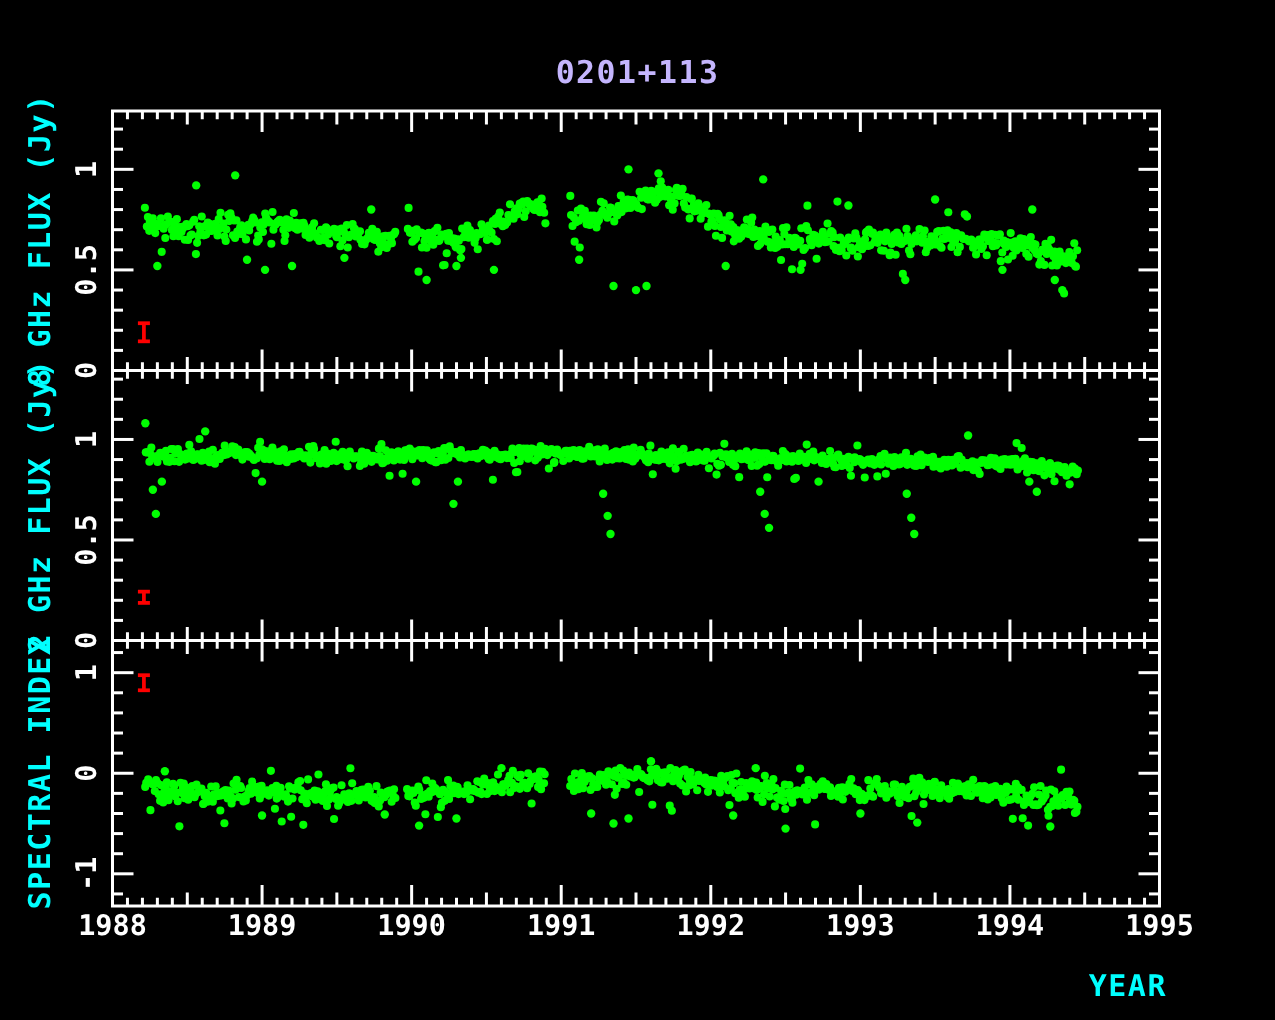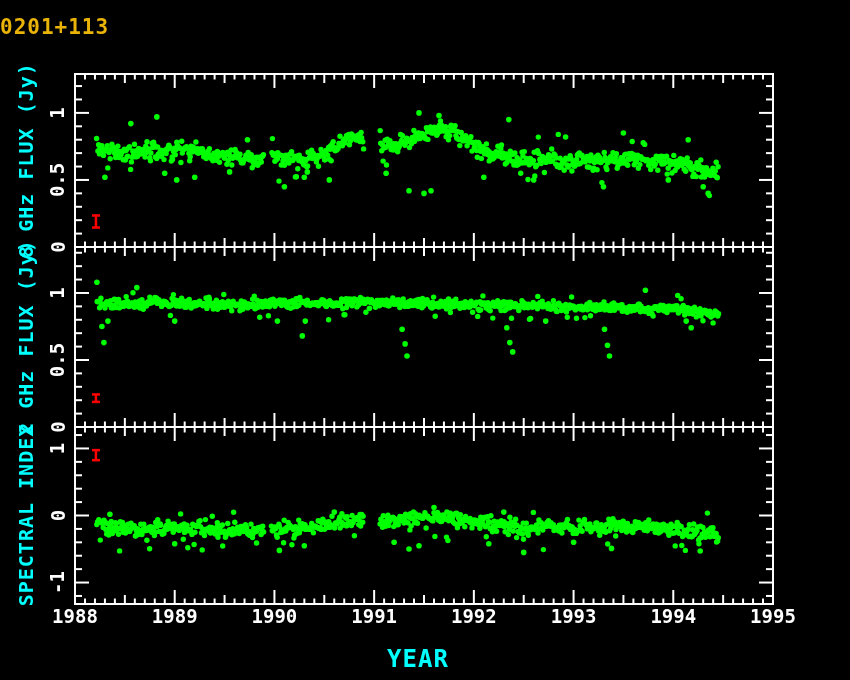--- a/index.html
+++ b/index.html
@@ -1,21 +1,21 @@
 <!DOCTYPE html>
 <html><head>
 <meta charset="utf-8">
 <style>
   html,body{margin:0;padding:0;background:#000;}
   .stage{position:relative;width:850px;height:680px;background:#000;overflow:hidden;
          font-family:"DejaVu Sans Mono","Liberation Mono",monospace;}
-  .chart-title{position:absolute;top:15px;left:0;width:850px;
-         color:#eab308;font-size:21px;font-weight:bold;letter-spacing:1px;}
-  .x-title{position:absolute;top:645px;left:69px;width:698px;text-align:center;
-         color:#00ffff;font-size:24px;font-weight:bold;letter-spacing:1px;}
+  .chart-title{position:absolute;top:36px;left:0;width:850px;text-align:center;
+         color:#c4b5fd;font-size:21px;font-weight:bold;letter-spacing:1px;}
+  .x-title{position:absolute;top:645px;left:80px;width:698px;text-align:right;
+         color:#00ffff;font-size:20px;font-weight:bold;letter-spacing:1px;}
   .ylab{position:absolute;left:26px;color:#00ffff;font-size:20px;font-weight:bold;
          white-space:nowrap;transform:translate(-50%,-50%) rotate(-90deg);letter-spacing:1px;}
   .ylab1{top:160px;}
   .ylab2{top:337px;}
   .ylab3{top:515px;}
   svg{position:absolute;top:0;left:0;}
   svg text{font-family:"DejaVu Sans Mono","Liberation Mono",monospace;font-weight:bold;}
 </style>
 </head>
 <body>

